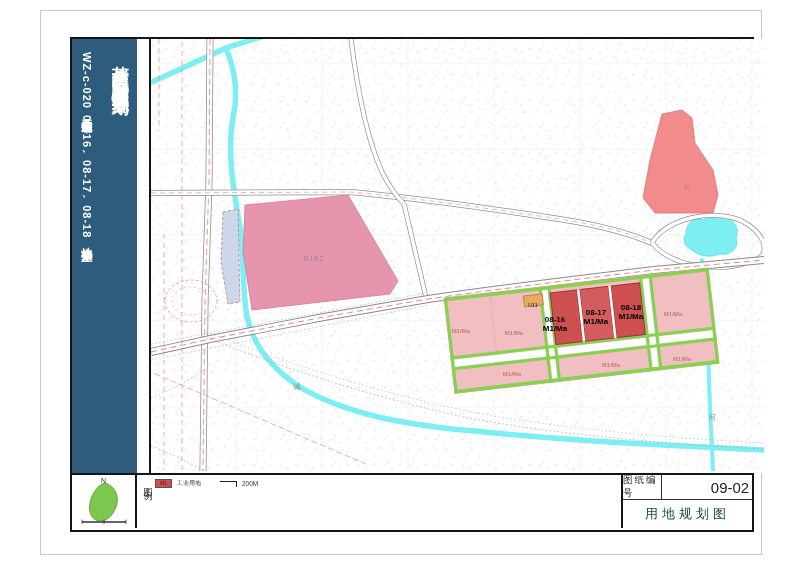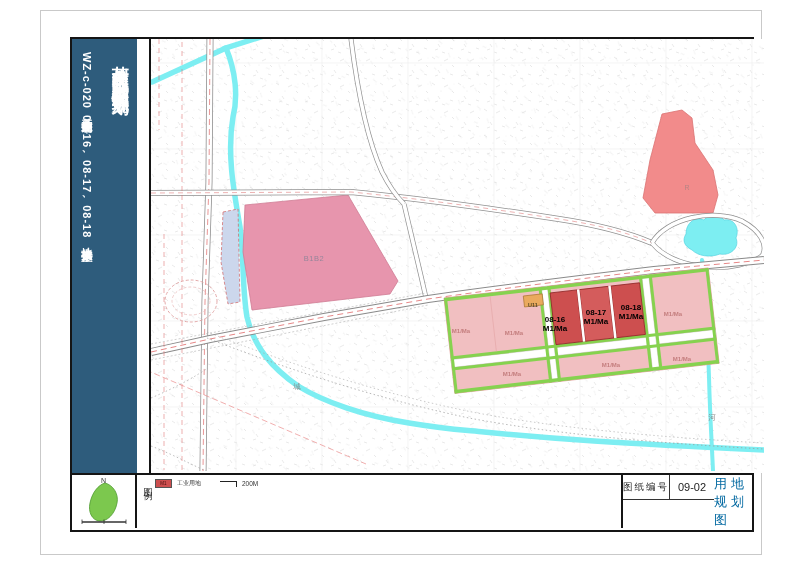--- a/index.html
+++ b/index.html
@@ -28,28 +28,28 @@
   .legend-title{position:absolute;left:4px;top:6px;writing-mode:vertical-rl;
        font-size:9px;letter-spacing:3px;color:#222;}
   .legend-row{position:absolute;left:18px;top:4px;display:flex;
        align-items:center;gap:5px;}
   .swatch{width:15px;height:7px;background:#cd4f4f;border:1px solid #555;
        font-size:4.5px;color:#4a0e0e;text-align:center;line-height:7px;}
   .legend-label{font-size:6px;color:#333;}
   .scale-glyph{width:16px;height:5px;border-top:1.5px solid #222;
        border-right:1.5px solid #222;margin-left:14px;}
   .scale-label{font-size:6.5px;color:#333;}
-  .titleblock{width:129px;display:flex;flex-direction:row;background:#fff;}
+  .titleblock{width:129px;display:flex;flex-direction:column;background:#fff;}
   .tb-row1{height:24px;border-bottom:1px solid #333;display:flex;}
   .tb-no-label{flex:1;display:flex;align-items:center;justify-content:center;
        font-size:9.5px;letter-spacing:2px;color:#222;}
   .tb-no-value{width:44px;border-left:1px solid #333;display:flex;
-       align-items:center;justify-content:center;font-size:11px;color:#222;}
+       align-items:center;justify-content:center;font-size:15px;color:#222;padding-left:46px;}
   .tb-row2{flex:1;display:flex;align-items:center;justify-content:center;
-       font-size:13px;letter-spacing:4px;color:#0369a1;}
+       font-size:13px;letter-spacing:4px;color:#14532d;}
   svg text{font-family:"Liberation Sans",sans-serif;}
   .pid{font-size:8px;font-weight:bold;fill:#000;text-anchor:middle;}
   .ulbl{font-size:6px;fill:#c47e7e;text-anchor:middle;font-weight:bold;}
   .zlbl{font-size:7.5px;fill:#96859a;text-anchor:middle;letter-spacing:.5px;}
   .rlbl{font-size:7px;fill:#b58484;text-anchor:middle;}
   .u11lbl{font-size:5.5px;fill:#5c4a26;font-weight:bold;text-anchor:middle;}
   .roadchar{font-size:7.5px;fill:#8a8a8a;text-anchor:middle;}
 </style>
 </head>
 <body>

